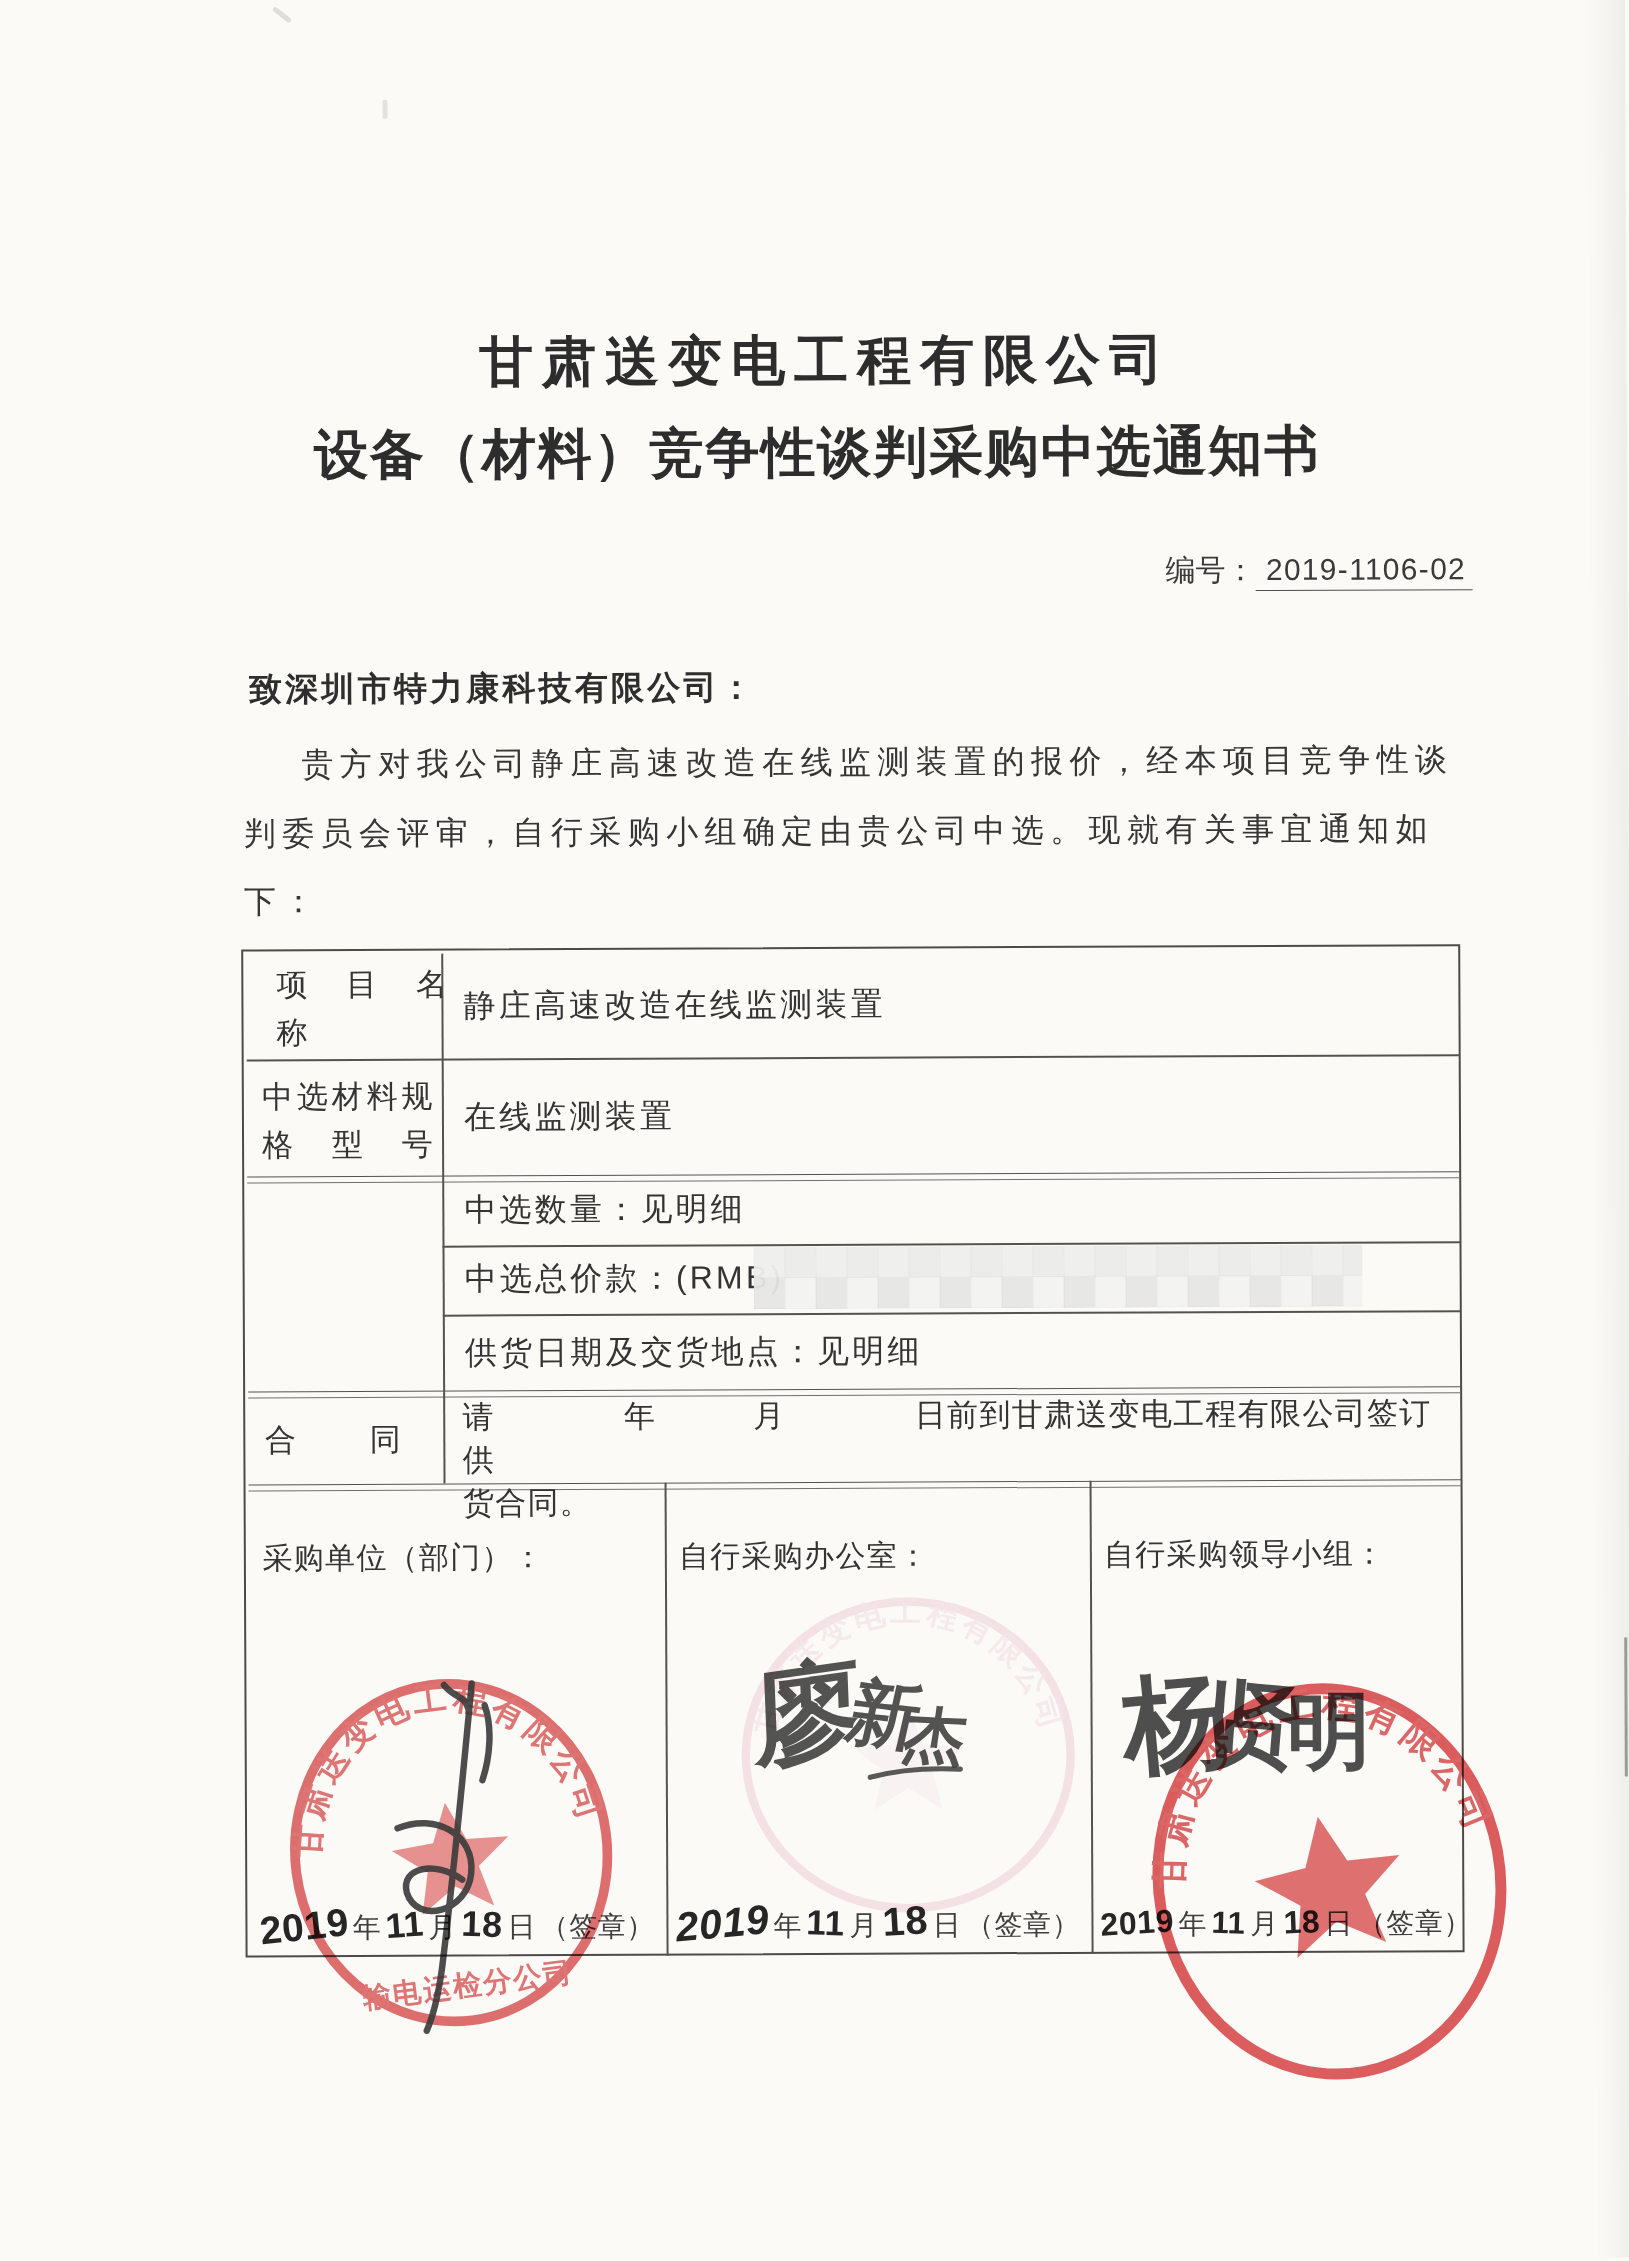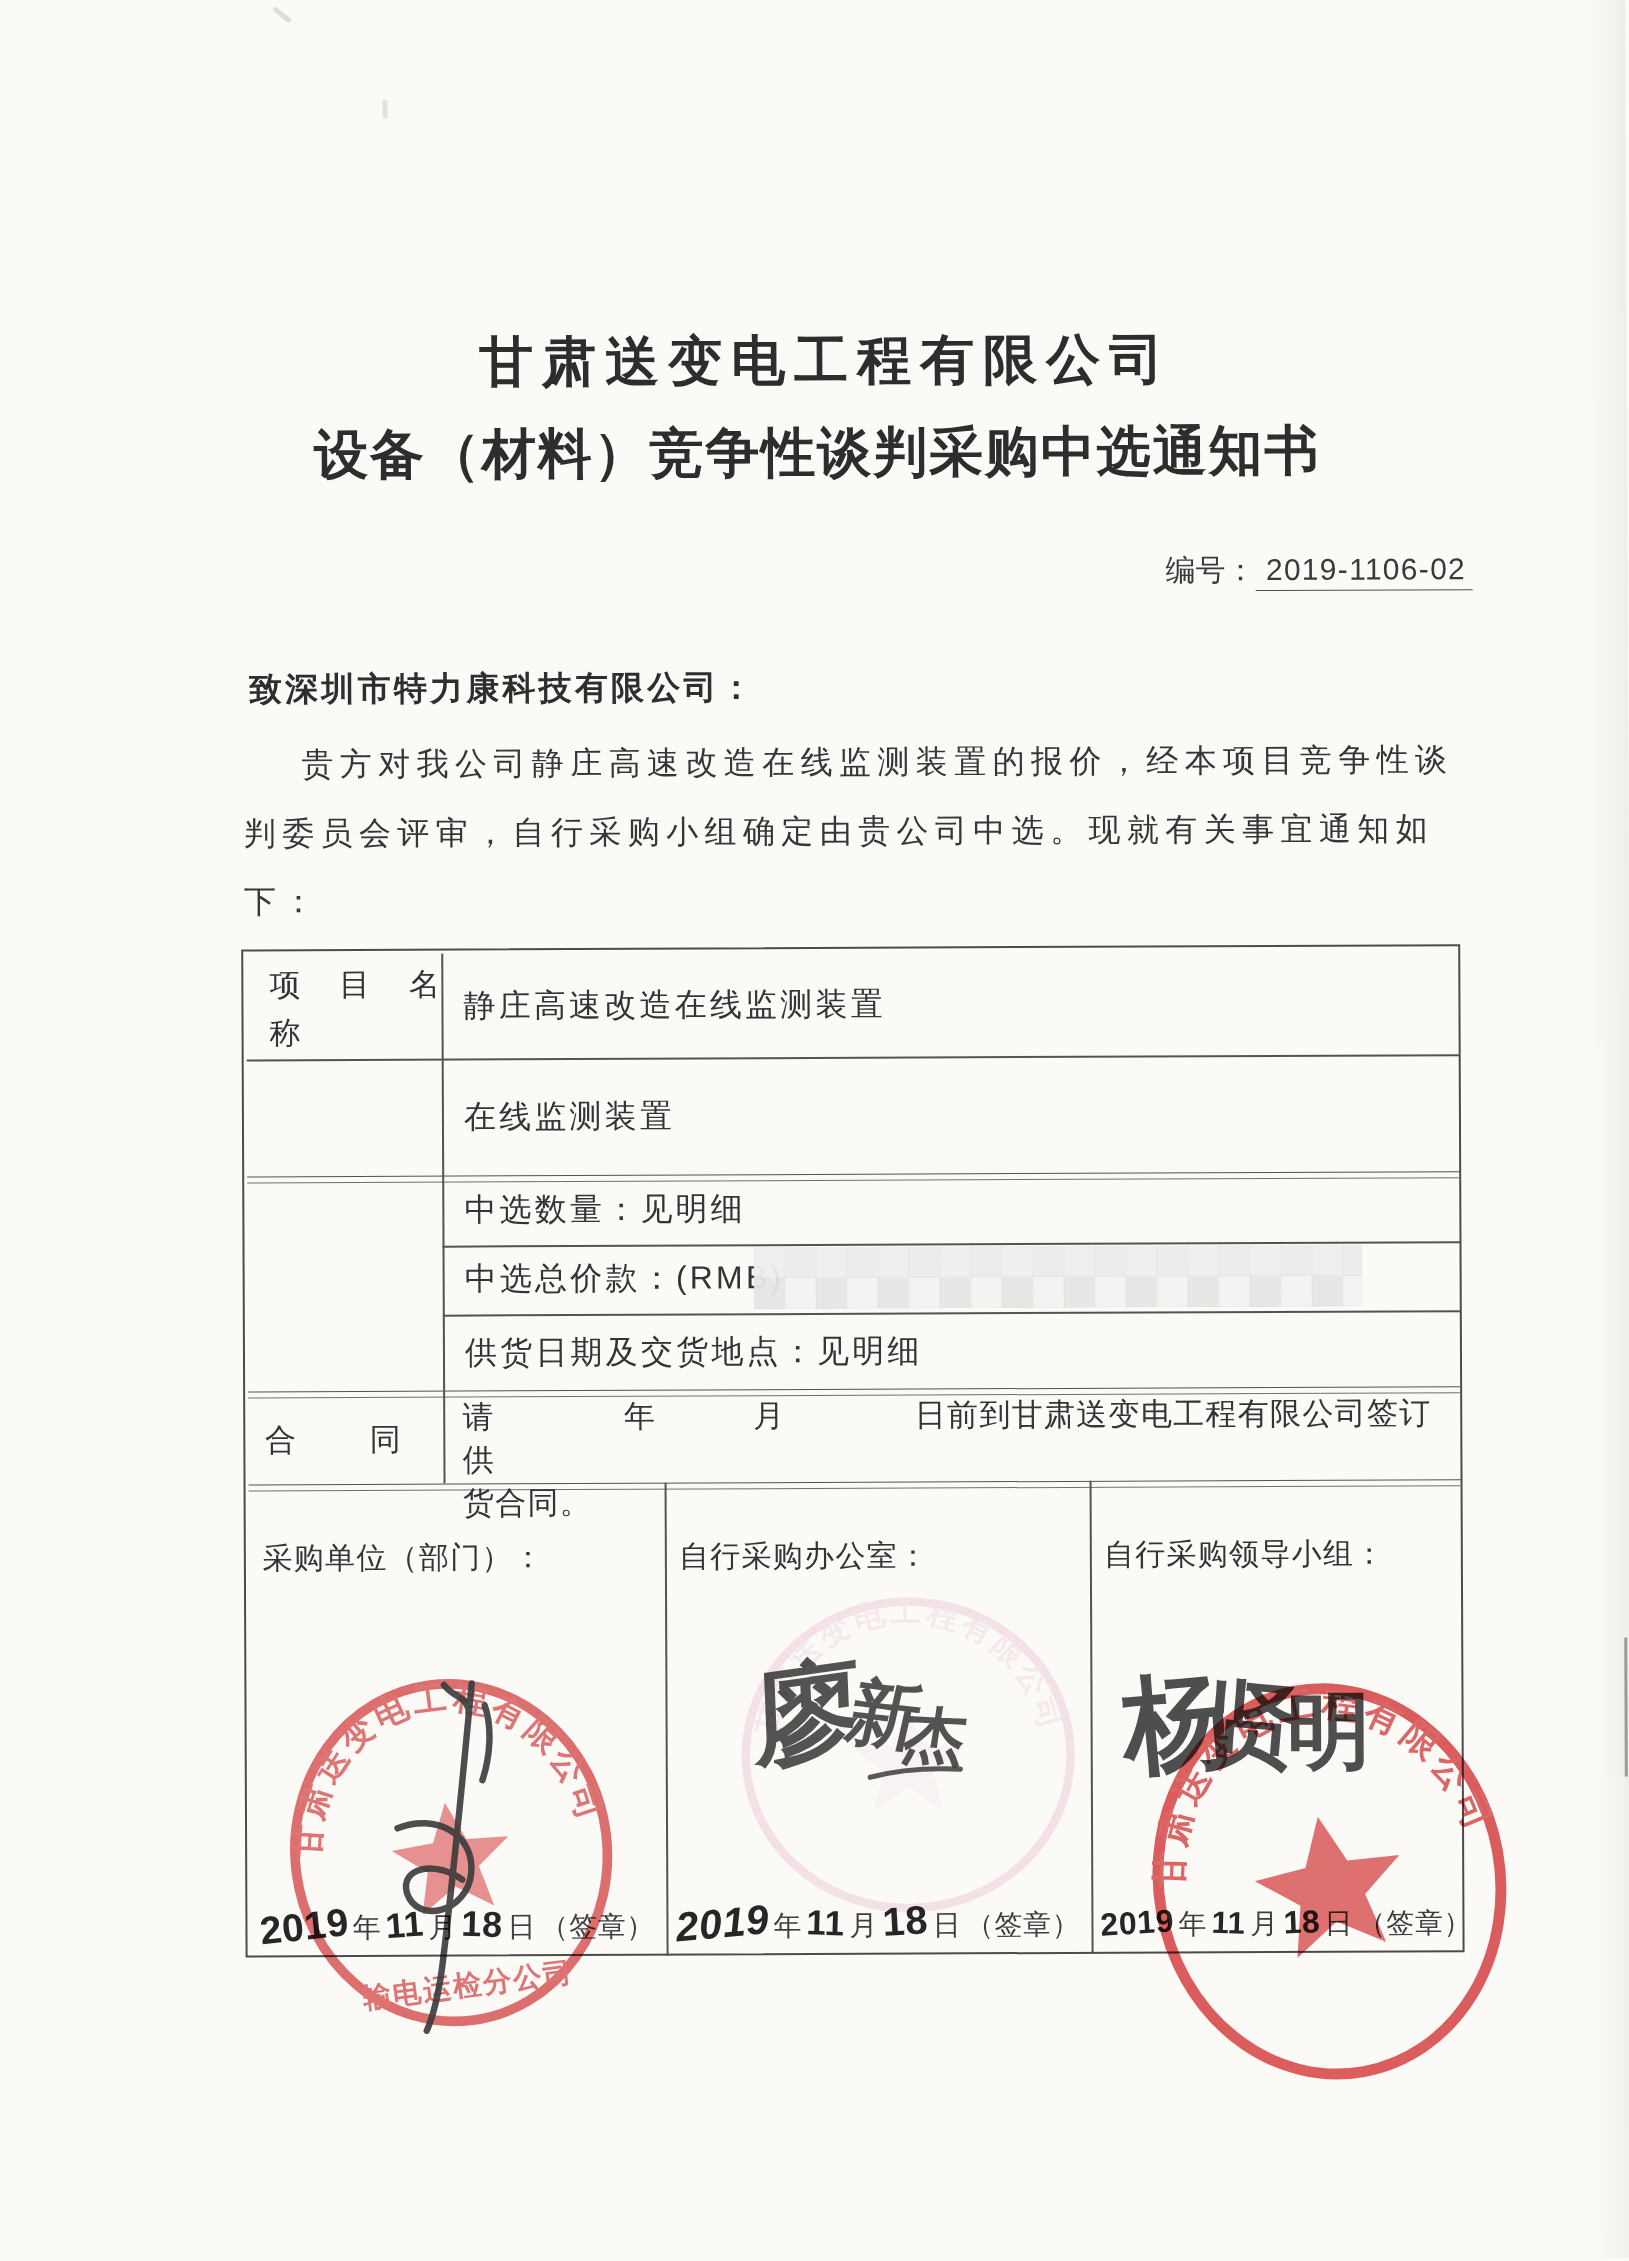--- a/index.html
+++ b/index.html
@@ -36,21 +36,21 @@
        border:2.6px solid #4b4b4b;box-sizing:border-box;background:transparent;}
   .hline{position:absolute;left:2.6px;width:1213px;height:1.9px;background:#535353;}
   .hline.part{left:198px;width:1018px;}
   .hline.dbl{height:5.2px;background:transparent;border-top:1.9px solid #535353;border-bottom:1.3px solid #6f6f6f;}
   .vline{position:absolute;width:1.9px;background:#535353;}
 
   .cell{position:absolute;box-sizing:border-box;font-size:31px;color:#343434;}
   .lbl{letter-spacing:3.9px;line-height:48px;}
   .val{letter-spacing:3.2px;}
 
-  .c-r1l{left:9px;top:2.6px;width:195px;height:106px;padding:7.7px 0 0 17px;}
+  .c-r1l{left:16px;top:2.6px;width:195px;height:106px;padding:7.7px 0 0 17px;}
   .c-r1v{left:198px;top:2.6px;width:1018px;height:106px;display:flex;align-items:center;padding-left:22px;font-size:32px;}
   .c-r2l{left:2.6px;top:108px;width:195px;height:117px;padding:14px 0 0 15.5px;}
   .c-r2v{left:198px;top:108px;width:1018px;height:117px;display:flex;align-items:center;padding-left:22px;font-size:32px;}
   .c-r3l{left:2.6px;top:225px;width:195px;height:215px;padding:57px 0 0 17px;}
   .c-sub{left:198px;width:1018px;display:flex;align-items:center;padding-left:22px;font-size:32px;}
   .c-s1{top:225px;height:70px;}
   .c-s2{top:295px;height:68px;}
   .c-s3{top:364px;height:77px;}
   .c-r4l{left:2.6px;top:440px;width:195px;height:92px;padding:24.5px 0 0 17px;}
   .c-r4v{left:198px;top:440px;width:1018px;height:92px;padding:5.2px 0 0 19.3px;font-size:31px;letter-spacing:1.3px;line-height:43px;}
@@ -117,20 +117,24 @@
     <div class="vline" style="left:198px;top:2.6px;height:530px"></div>
     <div class="vline" style="left:419px;top:533px;height:473px"></div>
     <div class="vline" style="left:844px;top:533px;height:473px"></div>
 
     <div class="cell lbl c-r1l">
       <div>项　目　名</div>
       <div>称</div>
     </div>
     <div class="cell val c-r1v">静庄高速改造在线监测装置</div>
 
+    <div class="cell lbl c-r2l">
+      <div>中选材料规</div>
+      <div>格　型　号</div>
+    </div>
     <div class="cell val c-r2v">在线监测装置</div>
 
     <div class="cell val c-sub c-s1">中选数量：见明细</div>
     <div class="cell val c-sub c-s2">
       <span>中选总价款：(RMB)</span>
       <span class="mosaic"></span>
     </div>
     <div class="cell val c-sub c-s3">供货日期及交货地点：见明细</div>
 
     <div class="cell lbl c-r4l">合　　同</div>

